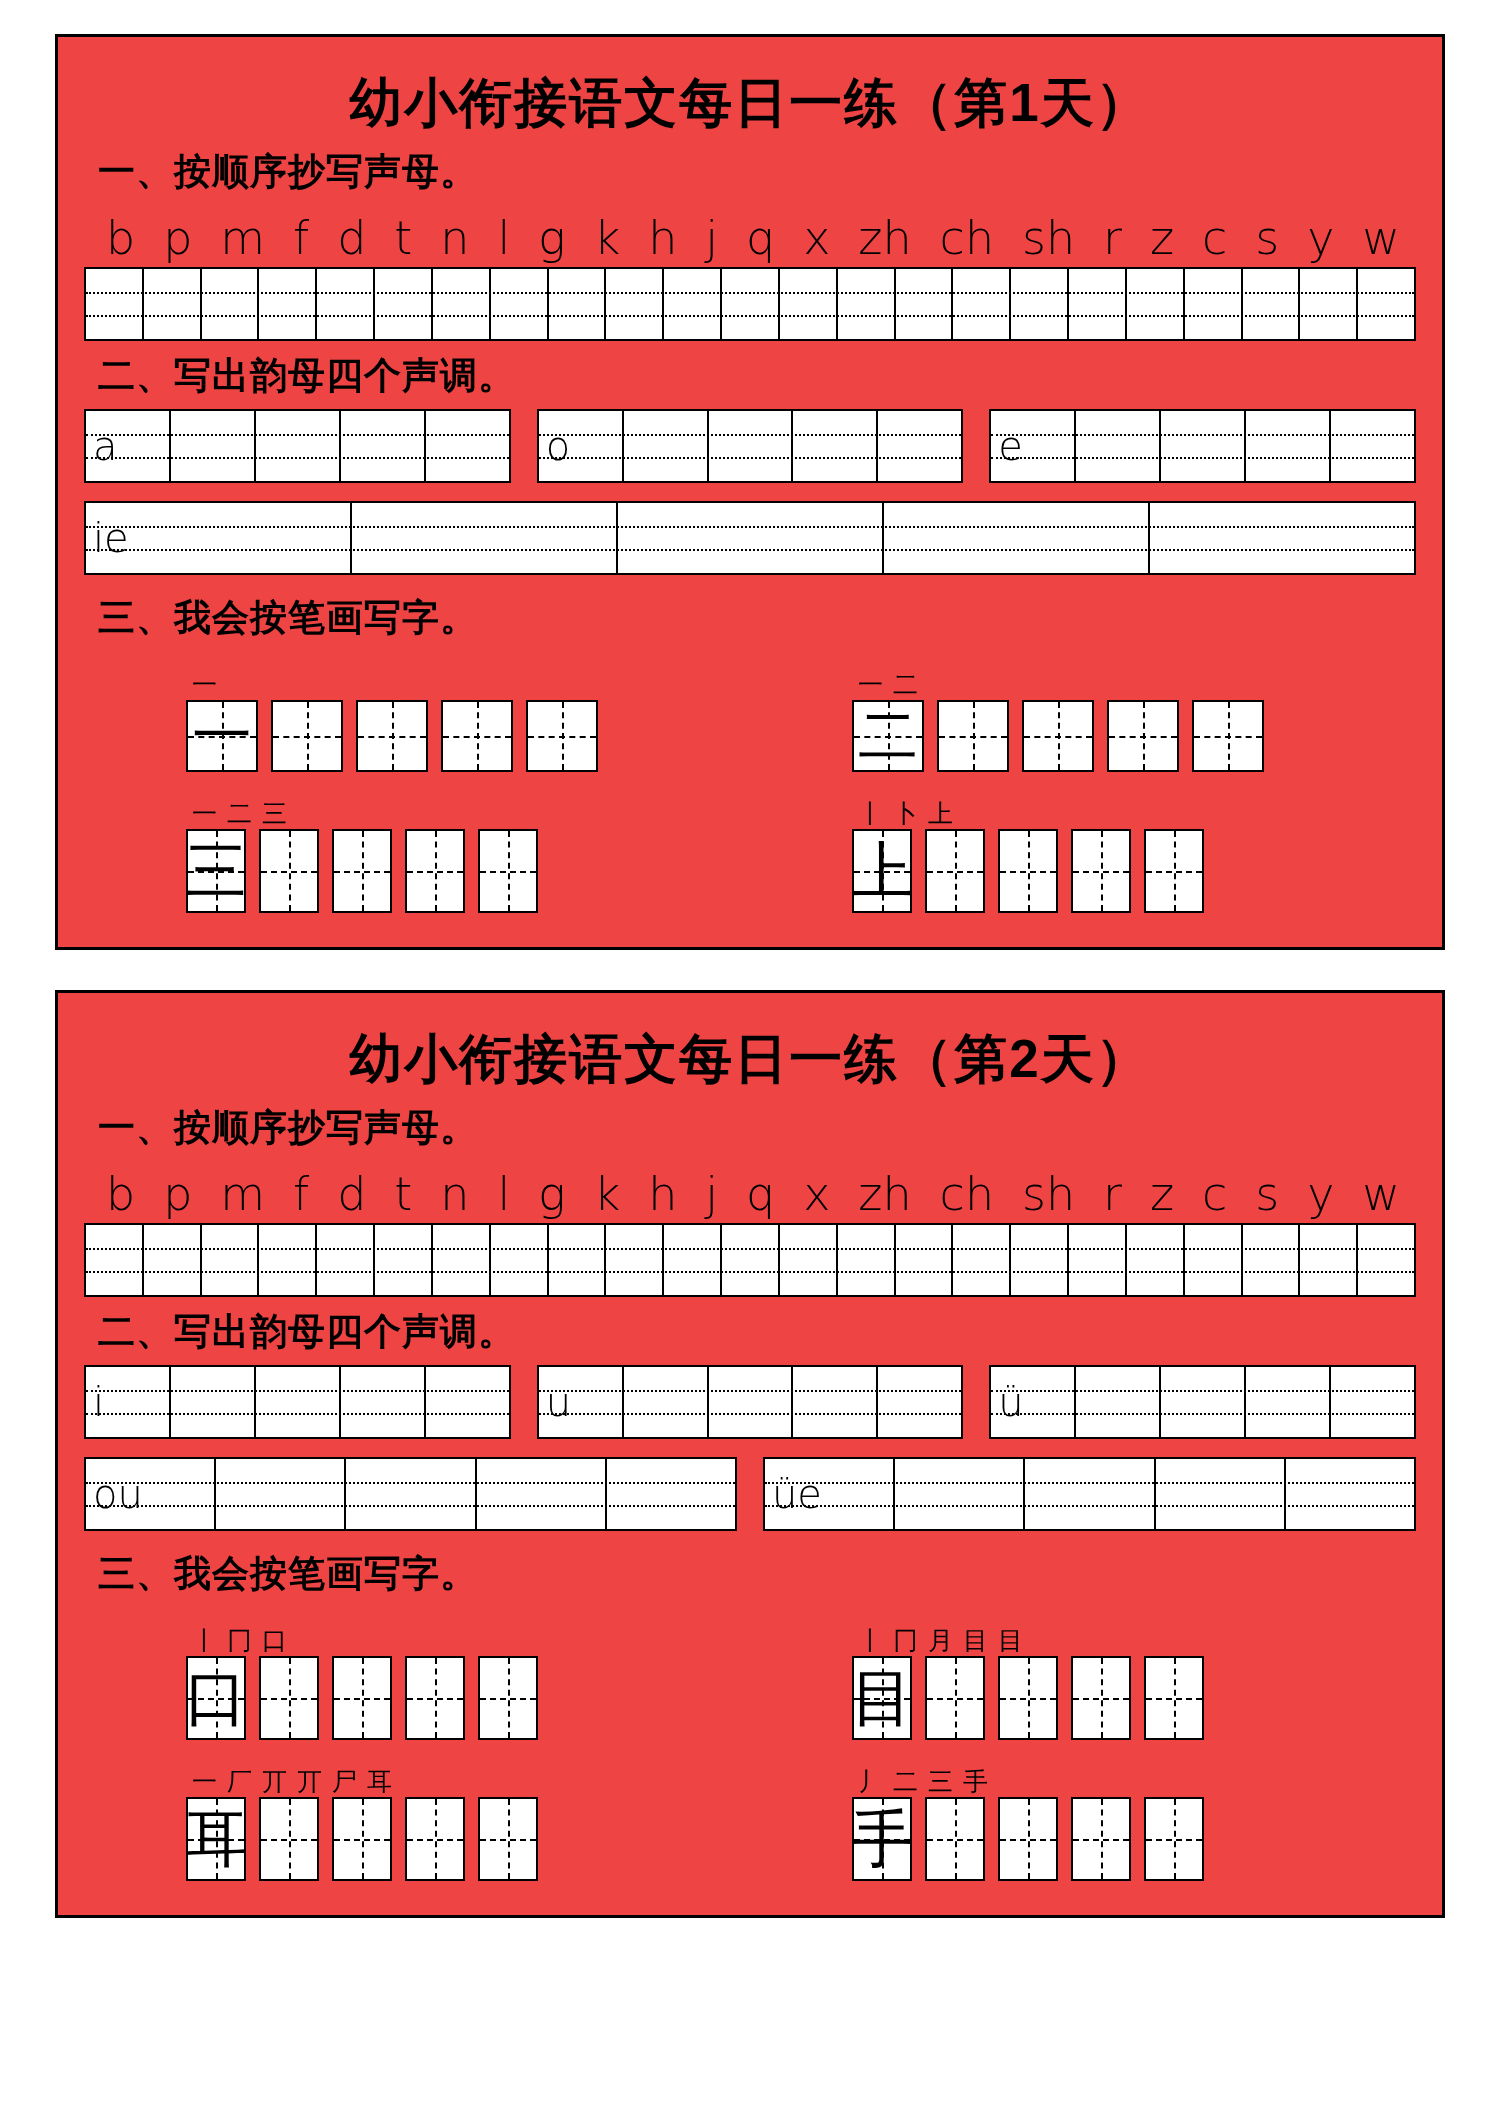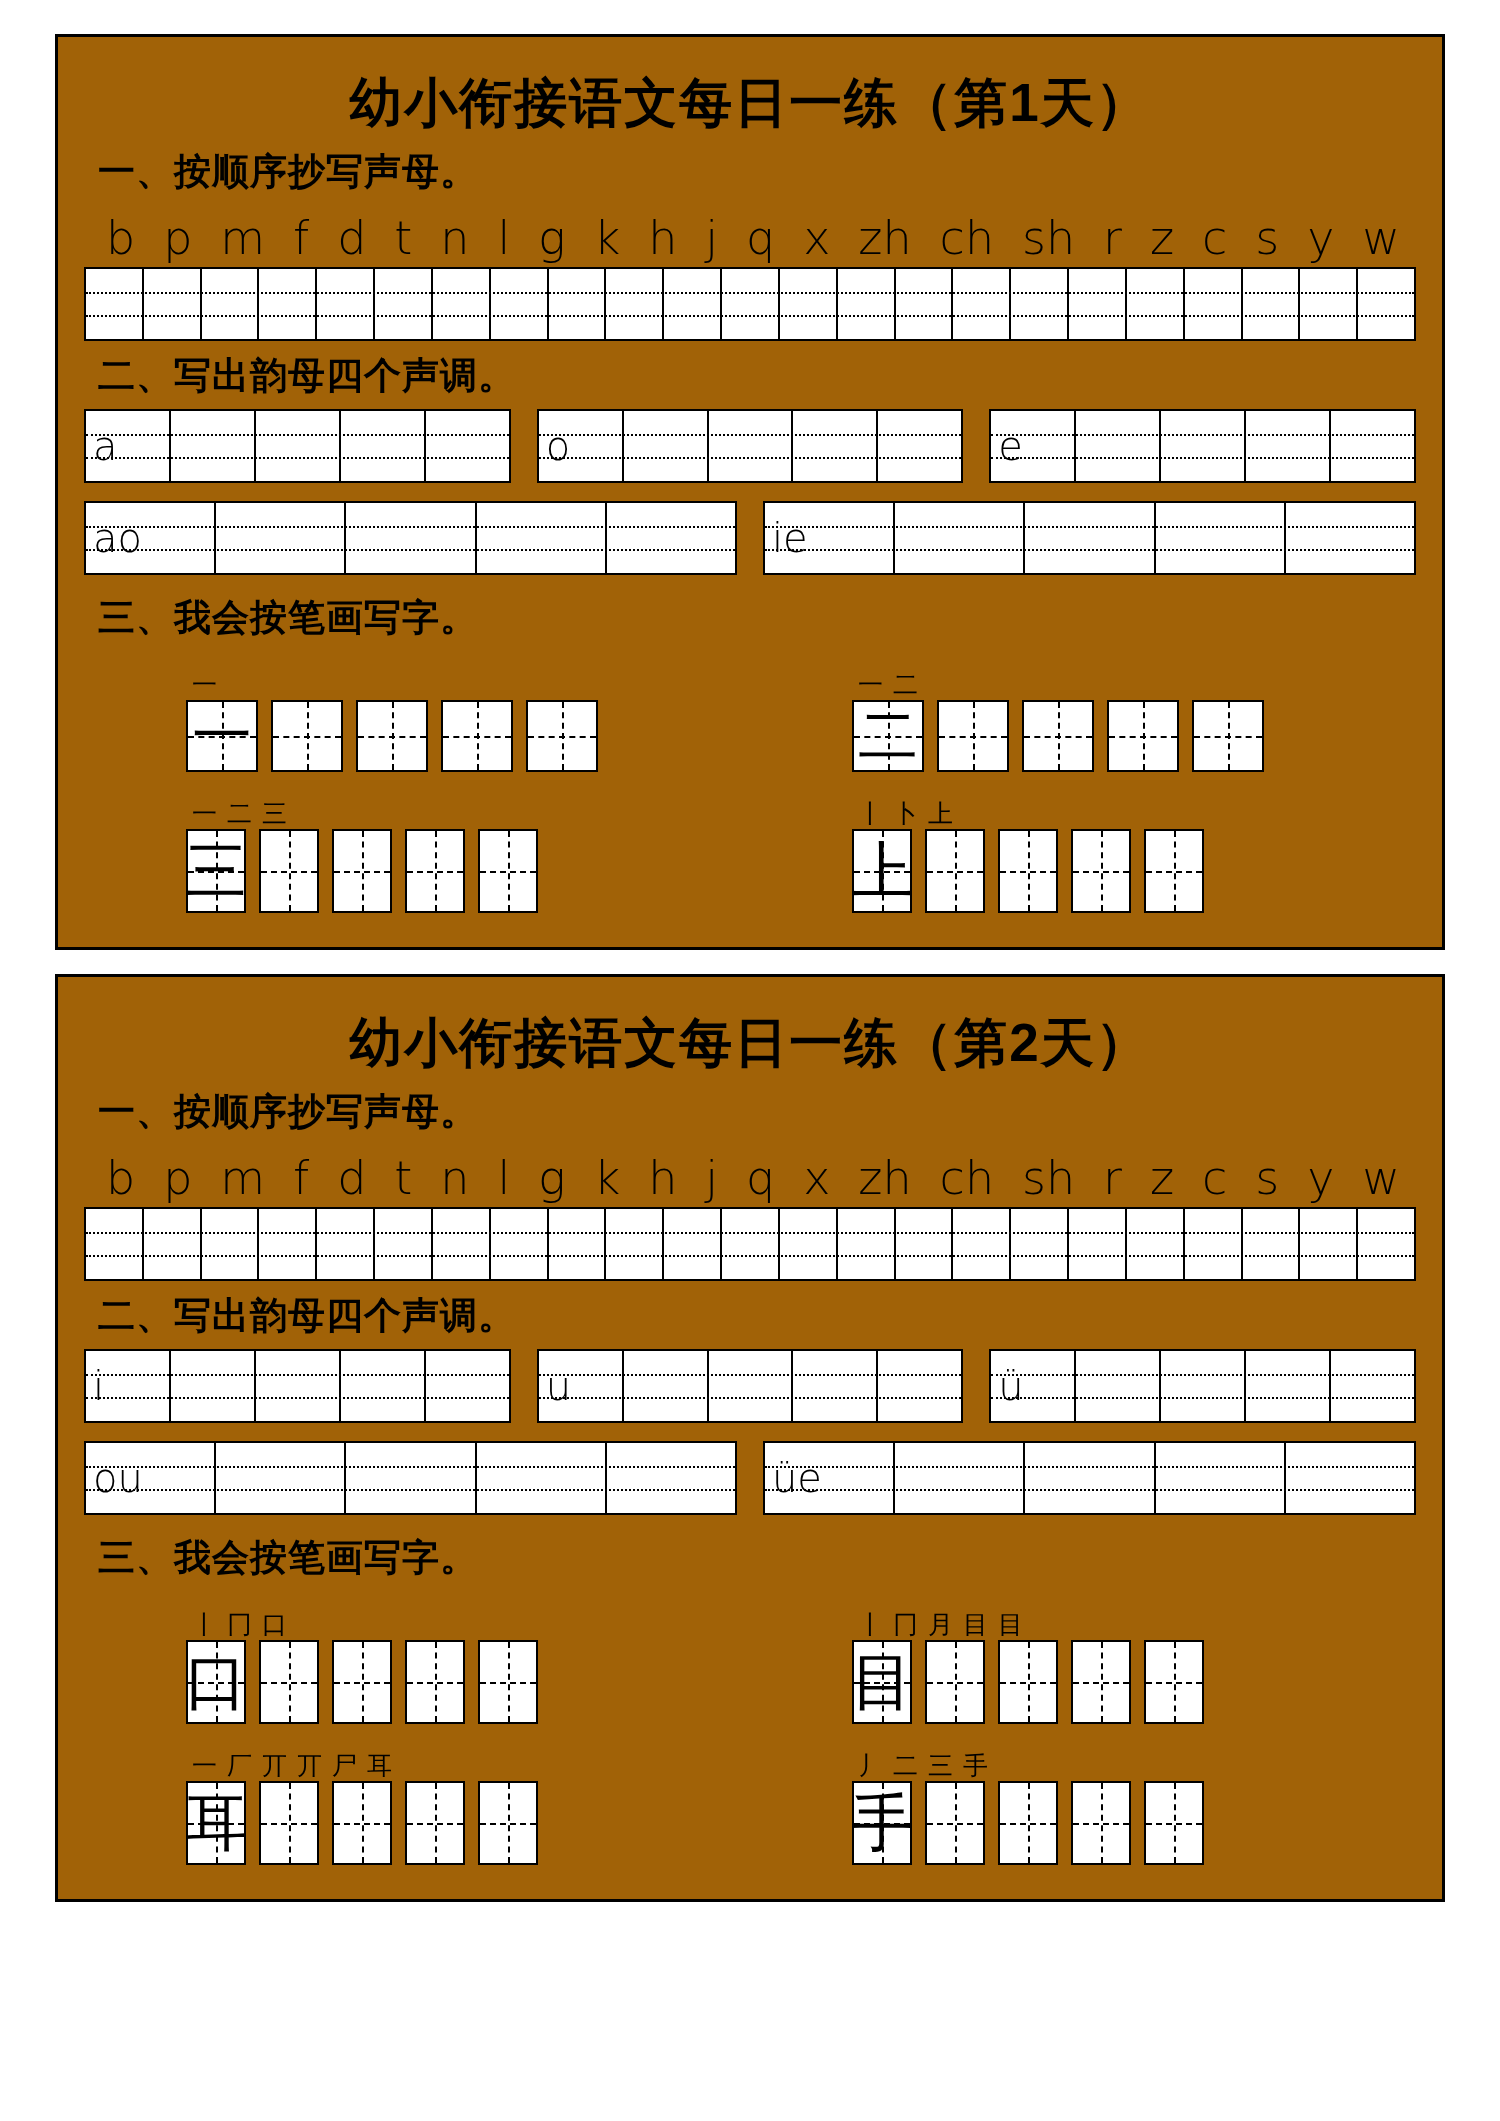--- a/index.html
+++ b/index.html
@@ -16,23 +16,23 @@
     overflow: hidden;
   }
   .page {
     width: 1500px;
     padding: 34px 55px 0 55px;
   }
 
   
   .sheet {
     border: 3px solid #000;
-    background: #a16207;
+    background: #ef4444;
     padding: 18px 26px 26px 26px;
-    margin-bottom: 24px;
+    margin-bottom: 40px;
     position: relative;
   }
 
   .sheet-title {
     text-align: center;
     font-family: "Liberation Sans", "DejaVu Sans", sans-serif;
     font-weight: bold;
     font-size: 53px;
     letter-spacing: 2px;
     line-height: 1.28;
@@ -273,31 +273,20 @@
               <div class="pinyin-cell"></div>
               <div class="pinyin-cell"></div>
               <div class="pinyin-cell"></div>
             </div>
           </div>
         </div>
         <div class="vowel-row">
           <div class="vowel-group">
             <div class="pinyin-grid grid-wide">
               <div class="pinyin-cell">
-                <span class="vowel">ao</span>
-              </div>
-              <div class="pinyin-cell"></div>
-              <div class="pinyin-cell"></div>
-              <div class="pinyin-cell"></div>
-              <div class="pinyin-cell"></div>
-            </div>
-          </div>
-          <div class="vowel-group">
-            <div class="pinyin-grid grid-wide">
-              <div class="pinyin-cell">
                 <span class="vowel">ie</span>
               </div>
               <div class="pinyin-cell"></div>
               <div class="pinyin-cell"></div>
               <div class="pinyin-cell"></div>
               <div class="pinyin-cell"></div>
             </div>
           </div>
         </div>
         <div class="section-heading">三、我会按笔画写字。</div>

